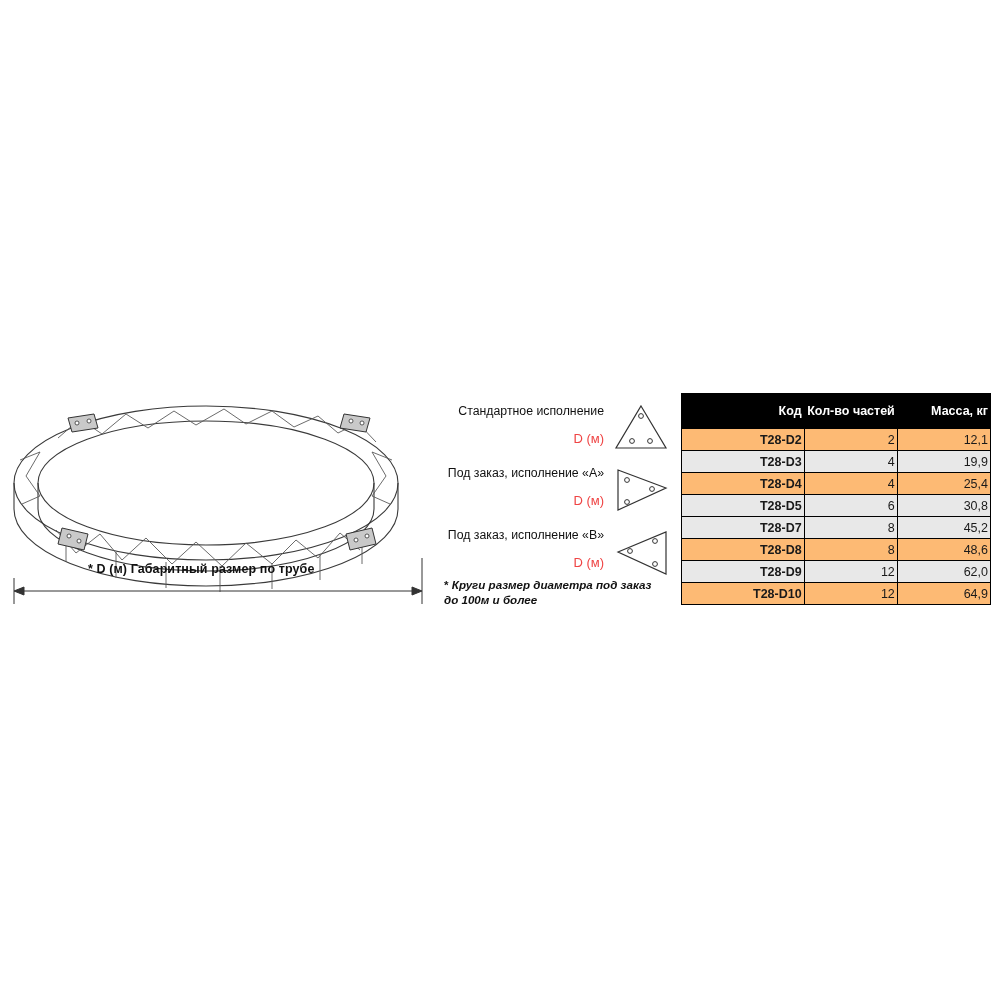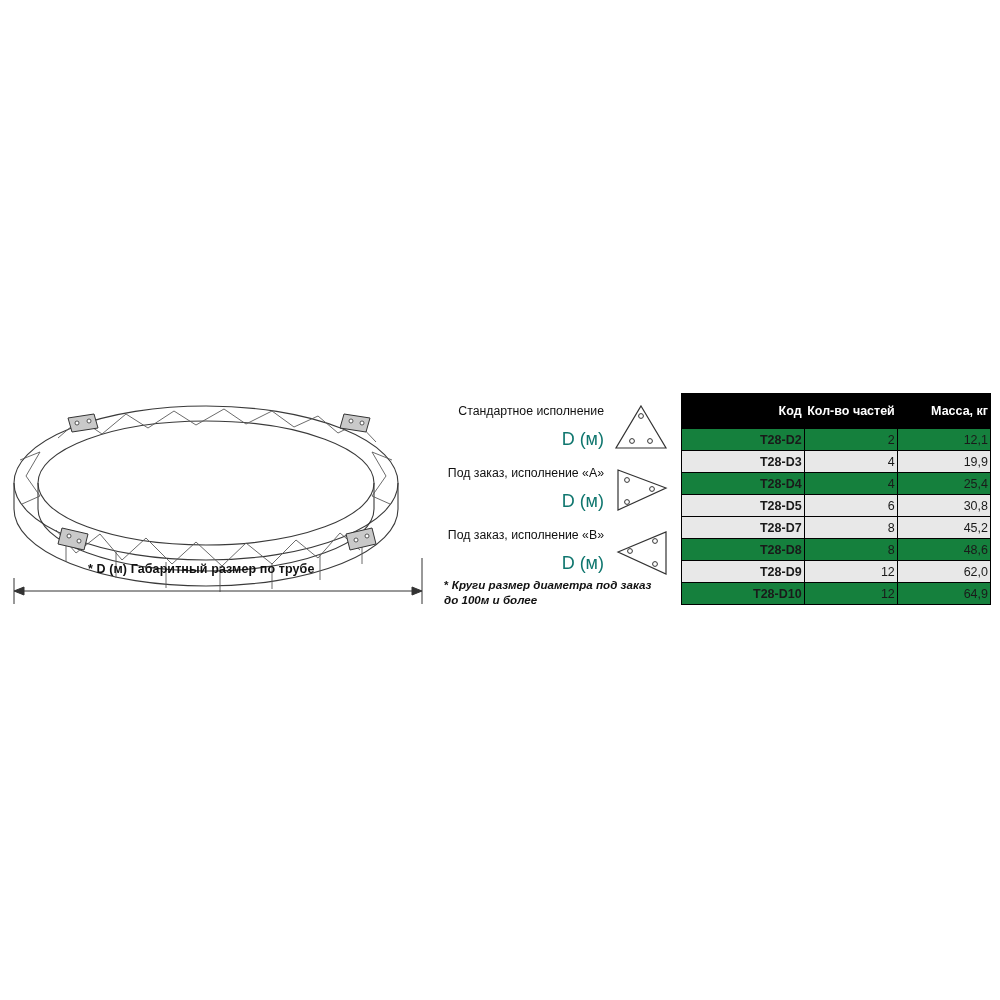--- a/index.html
+++ b/index.html
@@ -63,22 +63,22 @@
     text-align: right;
     white-space: nowrap;
   }
   .variant-title {
     font-size: 12.3px;
     color: #111;
     display: block;
     line-height: 14px;
   }
   .variant-dim {
-    font-size: 18px;
-    color: #0f766e;
+    font-size: 13px;
+    color: #ef4444;
     display: block;
     line-height: 14px;
     margin-top: 14px;
   }
   .variant-shape {
     position: absolute;
     right: 0;
     top: -2px;
     width: 62px;
     height: 56px;
@@ -129,21 +129,21 @@
     line-height: 13px;
     border-color: #000;
   }
   table.spec tbody td:first-child {
     font-weight: bold;
   }
   tr.alt td {
     background: #e8e8e8;
   }
   tr.plain td {
-    background: #15803d;
+    background: #fdba74;
   }
 </style>
 </head>
 <body>
 
 <div id="stage">
 
   <div id="truss-drawing">
     <svg width="430" height="240" viewBox="0 0 430 240" xmlns="http://www.w3.org/2000/svg">
       <g fill="none" stroke="#3a3a3a" stroke-width="1.1">

